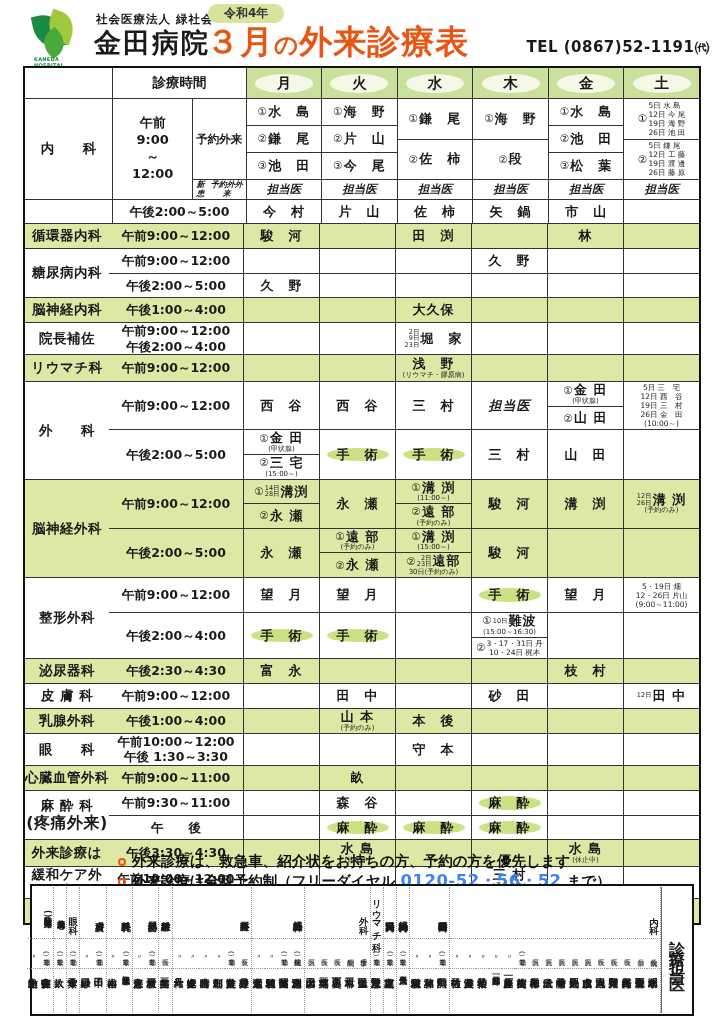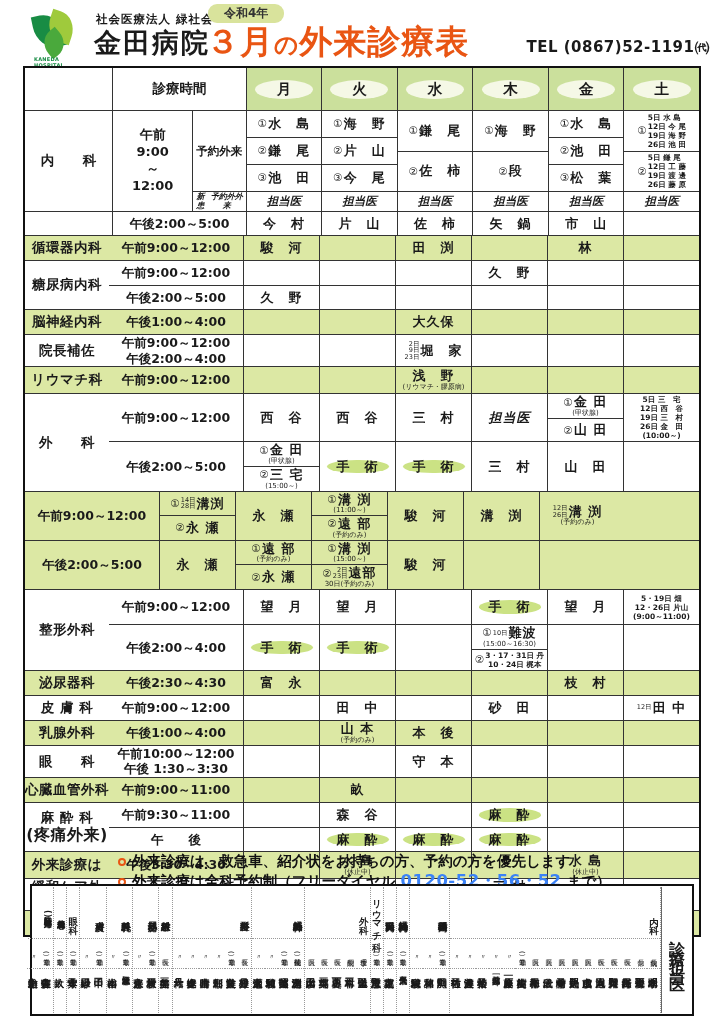--- a/index.html
+++ b/index.html
@@ -25,42 +25,42 @@
   .trow { display:flex; border-top:1px solid #333; }
   .trow:first-child { border-top:none; }
   .c { border-left:1px solid #333; display:flex; align-items:center; justify-content:center; text-align:center; overflow:hidden; }
   .c:first-child { border-left:none; }
   .dept { width:88px; font-size:13.5px; font-weight:bold; letter-spacing:.5px; flex-direction:column; line-height:1.15; }
   .dept .sub2 { font-size:16px; font-weight:bold; }
   .timec { width:134px; font-size:12.5px; font-weight:600; flex-direction:column; line-height:1.25; }
   .dayc { width:76px; position:relative; flex-direction:column; }
   .green { background:#dce8a4; }
   
-  #hrow { height:42px; display:flex; }
+  #hrow { height:30px; display:flex; }
   #hrow .hblank { width:88px; }
   #hrow .htime { width:134px; font-size:13.5px; font-weight:bold; }
   #hrow .hday { width:76px; background:#cbe09c; }
   .oval { background:#f5f8e6; border-radius:50%; width:58px; height:19px; line-height:19px; font-size:14.5px; font-weight:bold; text-align:center; }
   
   .band { display:flex; border-top:1px solid #333; }
   .bandrows { display:flex; flex-direction:column; flex:1; }
   .bandrows .trow { border-top:1px solid #333; }
   .bandrows .trow:first-child { border-top:none; }
   
   .entry { display:flex; align-items:center; justify-content:center; width:100%; flex:1; flex-direction:column; line-height:1.05; padding:1px 0; }
   .erow { display:flex; align-items:center; justify-content:center; gap:1px; }
   .stacked .entry + .entry { border-top:1px solid #333; }
   .num { font-size:10.5px; }
   .nm { font-size:13px; font-weight:600; letter-spacing:1px; white-space:nowrap; }
   .nm.sm { font-size:8.5px; letter-spacing:0; }
   .nm.it { font-style:italic; font-weight:bold; }
   .hl { background:#cbe284; border-radius:50%; padding:0 10px; }
   .snote { font-size:7px; line-height:8px; white-space:nowrap; }
   .dpre { display:flex; flex-direction:column; font-size:6.5px; line-height:6.5px; text-align:right; }
-  .lines { display:flex; flex-direction:column; font-size:7.5px; line-height:9px; font-weight:700; white-space:nowrap; }
+  .lines { display:flex; flex-direction:column; font-size:7.5px; line-height:9px; font-weight:400; white-space:nowrap; }
   .nk-col { display:flex; flex-direction:column; border-left:1px solid #333; }
   .nk-am { height:80px; display:flex; align-items:center; justify-content:center; flex-direction:column; }
   .nk-bot { height:20px; border-top:1px solid #333; display:flex; align-items:center; justify-content:center; }
   .shinkan { font-size:8px; font-style:italic; font-weight:bold; line-height:8.5px; text-align:center; }
   .tanto { font-size:11.5px; font-style:italic; font-weight:bold; }
   .yoyaku { font-size:11.5px; font-weight:600; }
   .amtime { font-size:13px; font-weight:600; line-height:1.3; }
   .nk-stack { width:100%; height:100%; display:flex; flex-direction:column; }
   .nk-stack .entry + .entry { border-top:1px solid #333; }
 
@@ -560,20 +560,21 @@
                 <div class="erow">
                   <span class="nm">山　田</span>
                 </div>
               </div>
             </div>
             <div class="c dayc"></div>
           </div>
         </div>
       </div>
       <div class="band green">
+        <div class="c dept" style="border-left: none;">脳神経外科</div>
         <div class="bandrows">
           <div class="trow" style="min-height: 44px;">
             <div class="c timec">
               <div>午前9:00～12:00</div>
             </div>
             <div class="c dayc stacked">
               <div class="entry">
                 <div class="erow">
                   <span class="num">①</span>
                   <span class="dpre">

